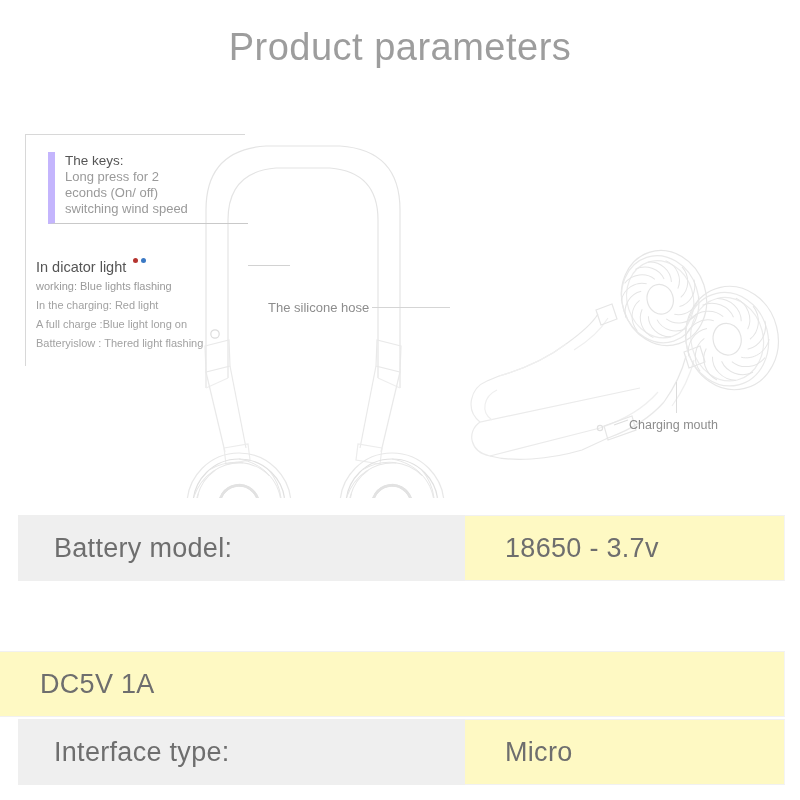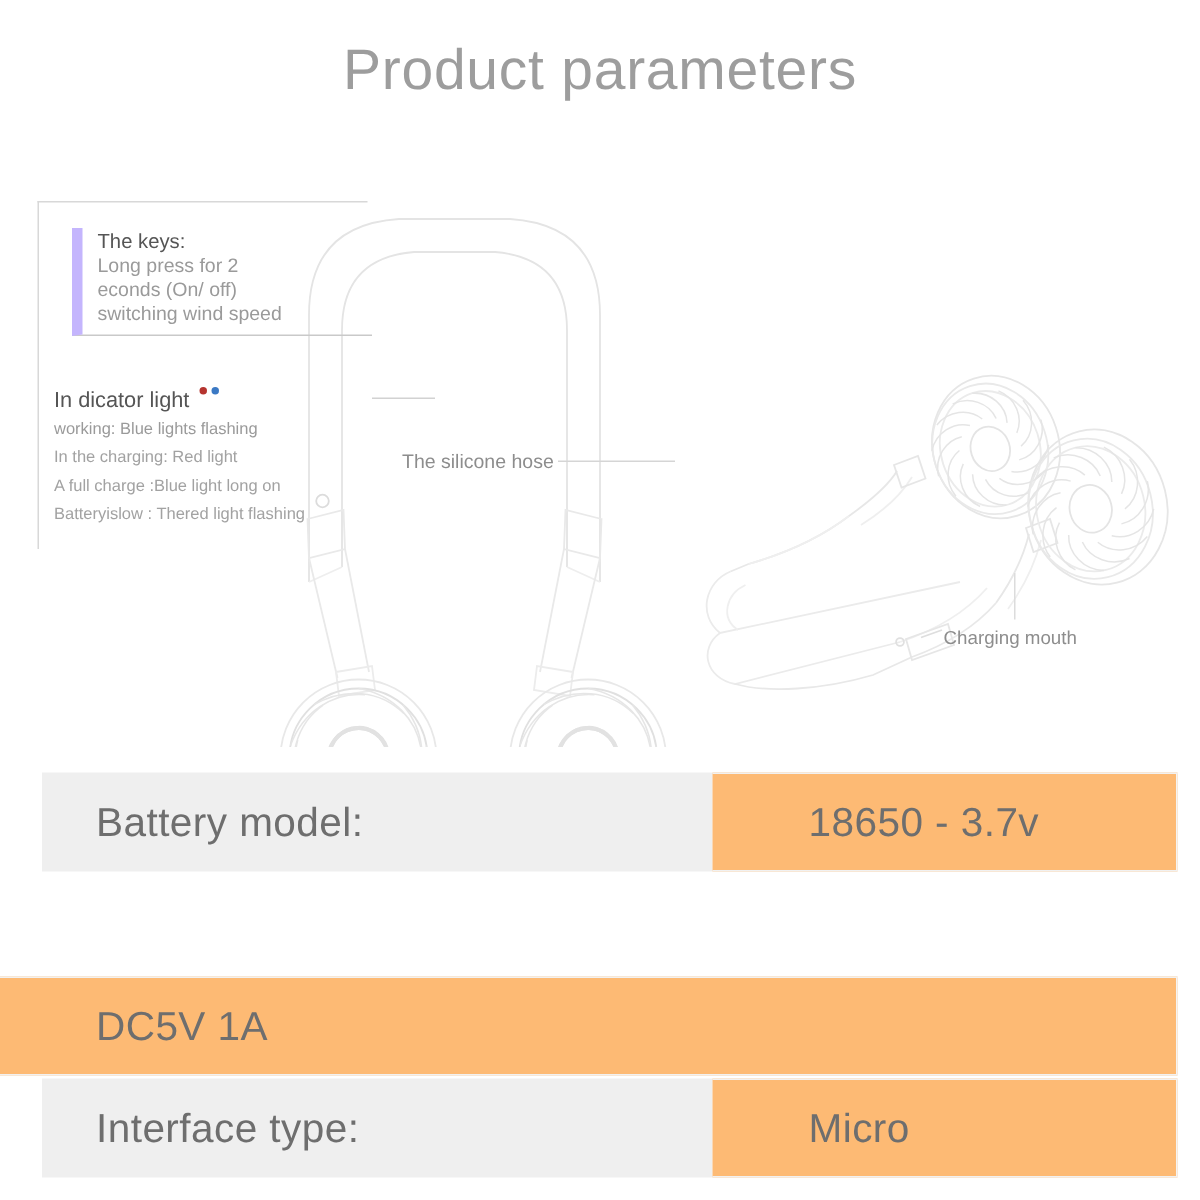--- a/index.html
+++ b/index.html
@@ -166,46 +166,46 @@
     width: 800px;
   }
   .param-row {
     position: relative;
     height: 66px;
     margin-bottom: 2px;
     display: flex;
     align-items: stretch;
   }
   .param-label {
-    margin-left: 28px;
+    margin-left: 18px;
     width: 447px;
     background: #efefef;
     display: flex;
     align-items: center;
     box-sizing: border-box;
     padding-left: 36px;
   }
   .param-label-text {
     font-size: 27px;
     color: #6e6e6e;
     font-weight: 400;
     letter-spacing: 0.3px;
     white-space: nowrap;
   }
   .param-value {
     flex: 1;
     margin-right: 15px;
-    background: #fdba74;
+    background: #fef9c3;
     border-top: 1px solid #f1f1f1;
     border-bottom: 1px solid #f1f1f1;
     border-right: 1px solid #f4f4f4;
     display: flex;
     align-items: center;
     box-sizing: border-box;
-    padding-left: 64px;
+    padding-left: 40px;
   }
   .param-value-text {
     font-size: 27px;
     color: #6e6e6e;
     font-weight: 400;
     letter-spacing: 0.3px;
     white-space: nowrap;
   }
 </style>
 </head>

